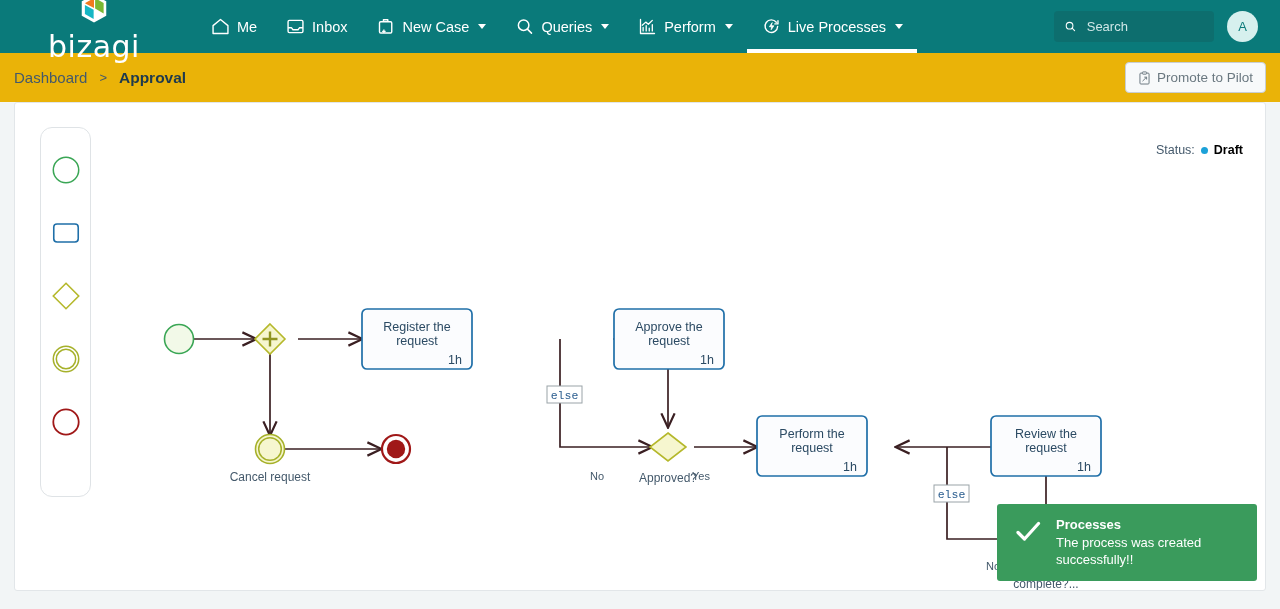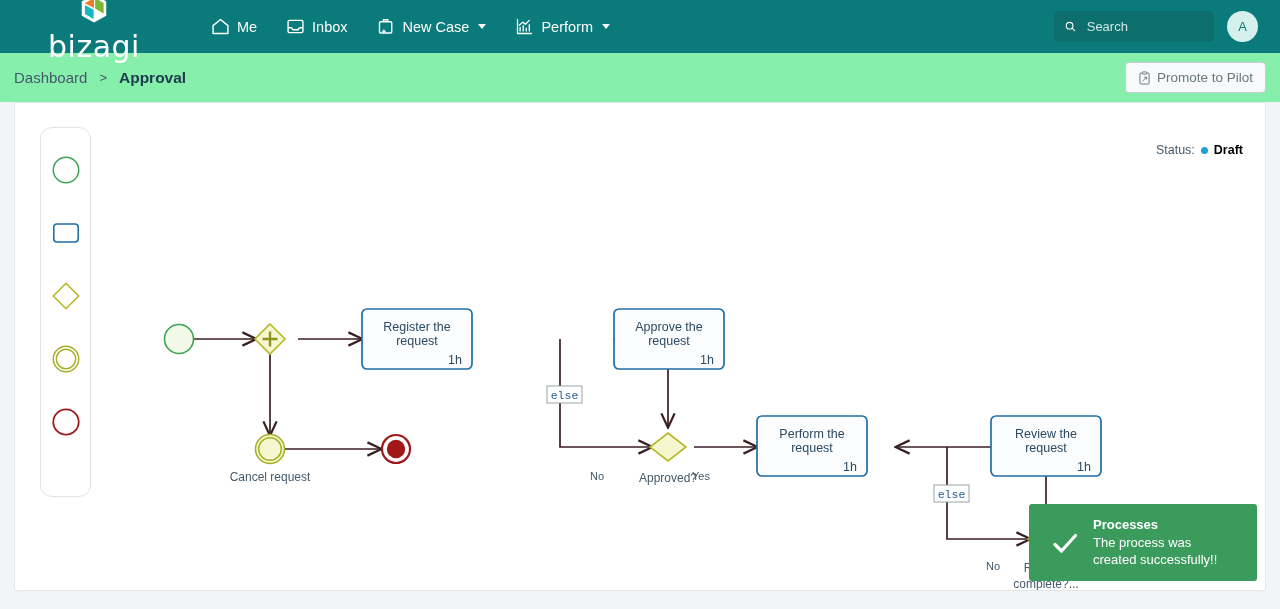--- a/index.html
+++ b/index.html
@@ -102,21 +102,21 @@
     font-size: 13px;
     display: flex; align-items: center; justify-content: center;
     cursor: pointer;
   }
 
   
   .crumbbar {
     height: 49px;
     display: flex; align-items: center;
     padding: 0 14px 0 14px;
-    background: #86efac;
+    background: #eab308;
   }
   .crumb {
     font-size: 15px;
     color: #44596b;
     cursor: pointer;
   }
   .crumb-sep {
     margin: 0 12px;
     color: #44596b;
     font-size: 13px;
@@ -182,25 +182,25 @@
     gap: 31px;
   }
   .pal-item { width: 32px; height: 32px; cursor: pointer; display:block; }
 
   .diagram { position: absolute; left: 0; top: 0; }
 
   
   .toast {
     position: absolute;
     right: 8px; bottom: 9px;
-    width: 228px;
+    width: 260px;
     background: #3a9b5c;
     border-radius: 3px;
-    display: flex; align-items: center;
-    padding: 12px 21px;
+    display: flex; 
+    padding: 12px 16px;
     gap: 13px;
   }
   .toast-check { flex: none; }
   .toast-title {
     color: #ffffff; font-size: 13px; font-weight: bold;
     line-height: 1.35;
   }
   .toast-msg {
     color: #ffffff; font-size: 13px;
     line-height: 1.35;
@@ -242,31 +242,48 @@
     <div class="nav-item">
       <svg class="nav-icon" viewBox="0 0 24 24" fill="none" stroke="#ffffff" stroke-width="1.6" stroke-linejoin="round">
         <rect x="4" y="6.5" width="14" height="13" rx="1.4"></rect>
         <path d="M8.5 6.5V4.3h5v2.2"></path>
         <path d="M7 17.5h4M9 15.5v4" stroke-width="1.5"></path>
       </svg>
       <span>New Case</span>
       <i class="caret"></i>
     </div>
 
+    <div class="nav-item">
+      <svg class="nav-icon" viewBox="0 0 24 24" fill="none" stroke="#ffffff" stroke-width="1.7" stroke-linecap="round">
+        <circle cx="11" cy="10.5" r="6"></circle>
+        <path d="M15.6 15.3 20 19.6"></path>
+      </svg>
+      <span>Queries</span>
+      <i class="caret"></i>
+    </div>
 
     <div class="nav-item">
       <svg class="nav-icon" viewBox="0 0 24 24" fill="none" stroke="#ffffff" stroke-width="1.5" stroke-linecap="round" stroke-linejoin="round">
         <path d="M4 4v16h16"></path>
         <path d="M7 17v-4M10.5 17v-6M14 17v-3M17.5 17v-7"></path>
         <path d="M6 10.5 10 7l3 2.5 4.5-4.5"></path>
       </svg>
       <span>Perform</span>
       <i class="caret"></i>
     </div>
 
+    <div class="nav-item active">
+      <svg class="nav-icon" viewBox="0 0 24 24" fill="none" stroke="#ffffff" stroke-width="1.6" stroke-linecap="round" stroke-linejoin="round">
+        <path d="M17.5 7.2A7.2 7.2 0 1 0 19 11.9"></path>
+        <path d="M19.4 5.4v3.6h-3.6"></path>
+        <path d="M12.6 7.9 9.6 12.3h2.6l-.6 3.4 3.1-4.5h-2.6z" fill="#ffffff" stroke-width="0.9"></path>
+      </svg>
+      <span>Live Processes</span>
+      <i class="caret"></i>
+    </div>
 
 
   </div>
 
   <div class="nav-right">
     <div class="searchbox">
       <svg width="15" height="15" viewBox="0 0 24 24" fill="none" stroke="#ffffff" stroke-width="2" stroke-linecap="round">
         <circle cx="10.5" cy="10.5" r="6.3"></circle>
           <path d="M15.3 15.3 20 20"></path>
       </svg>

